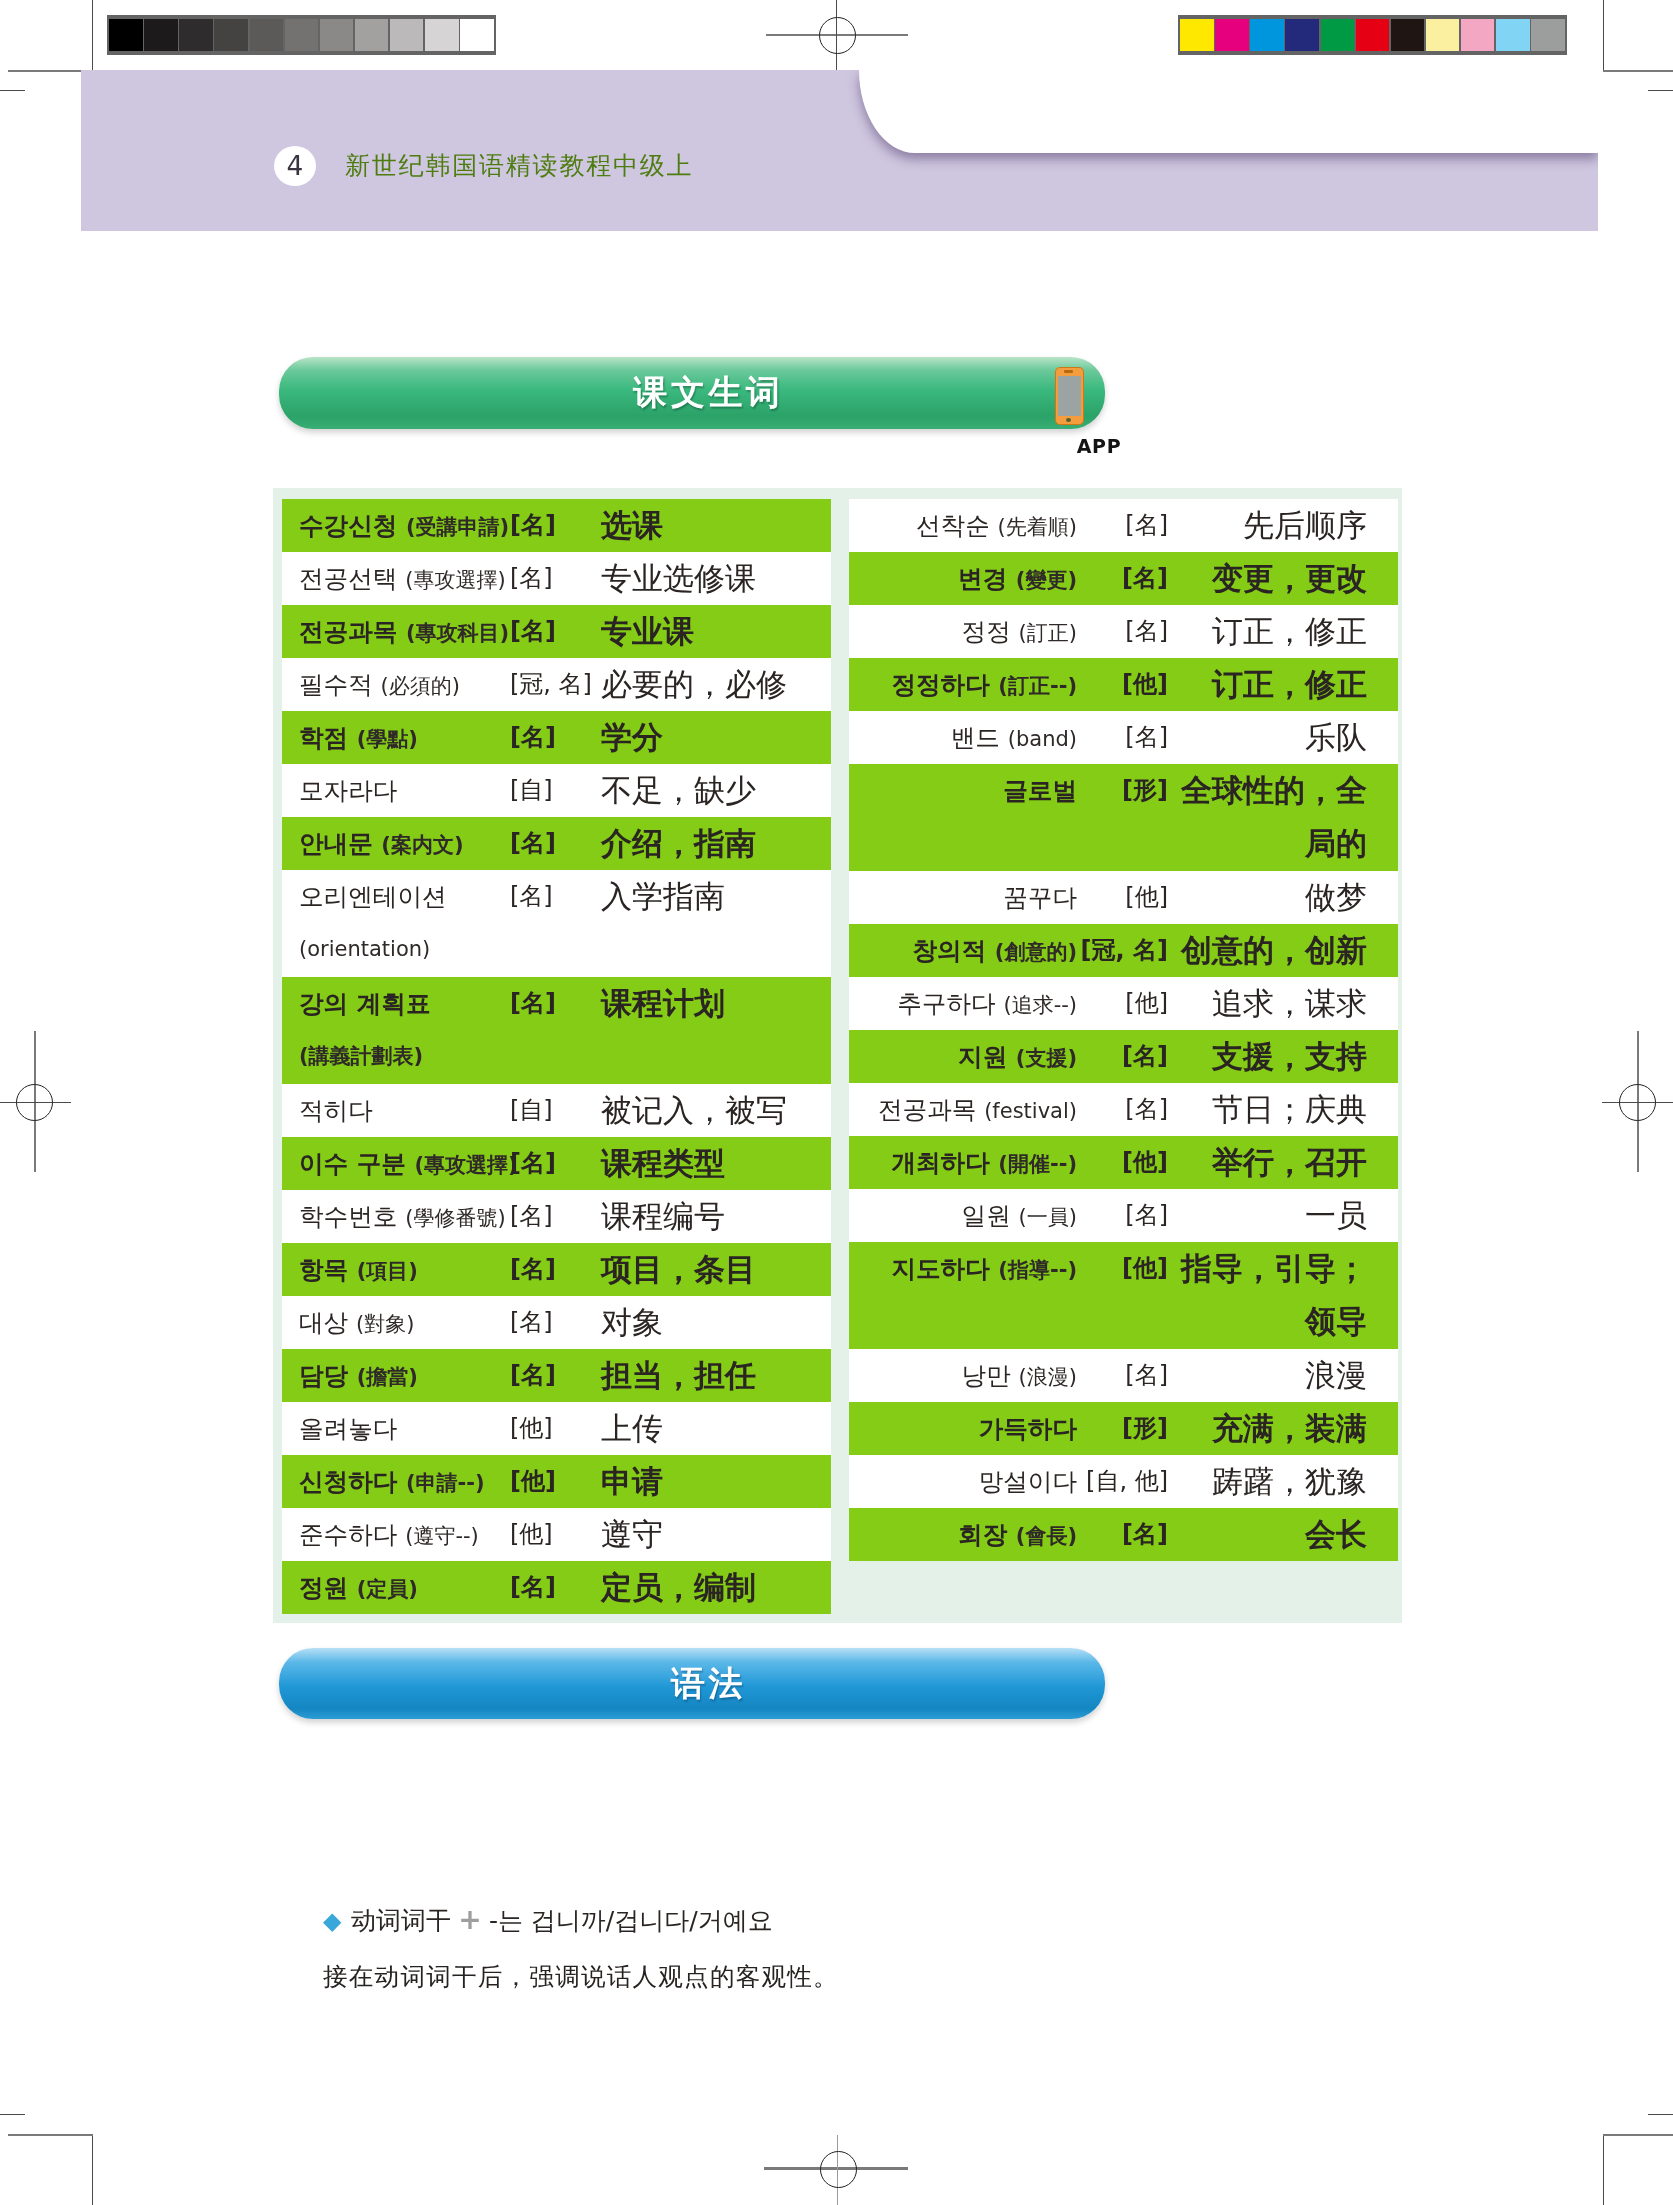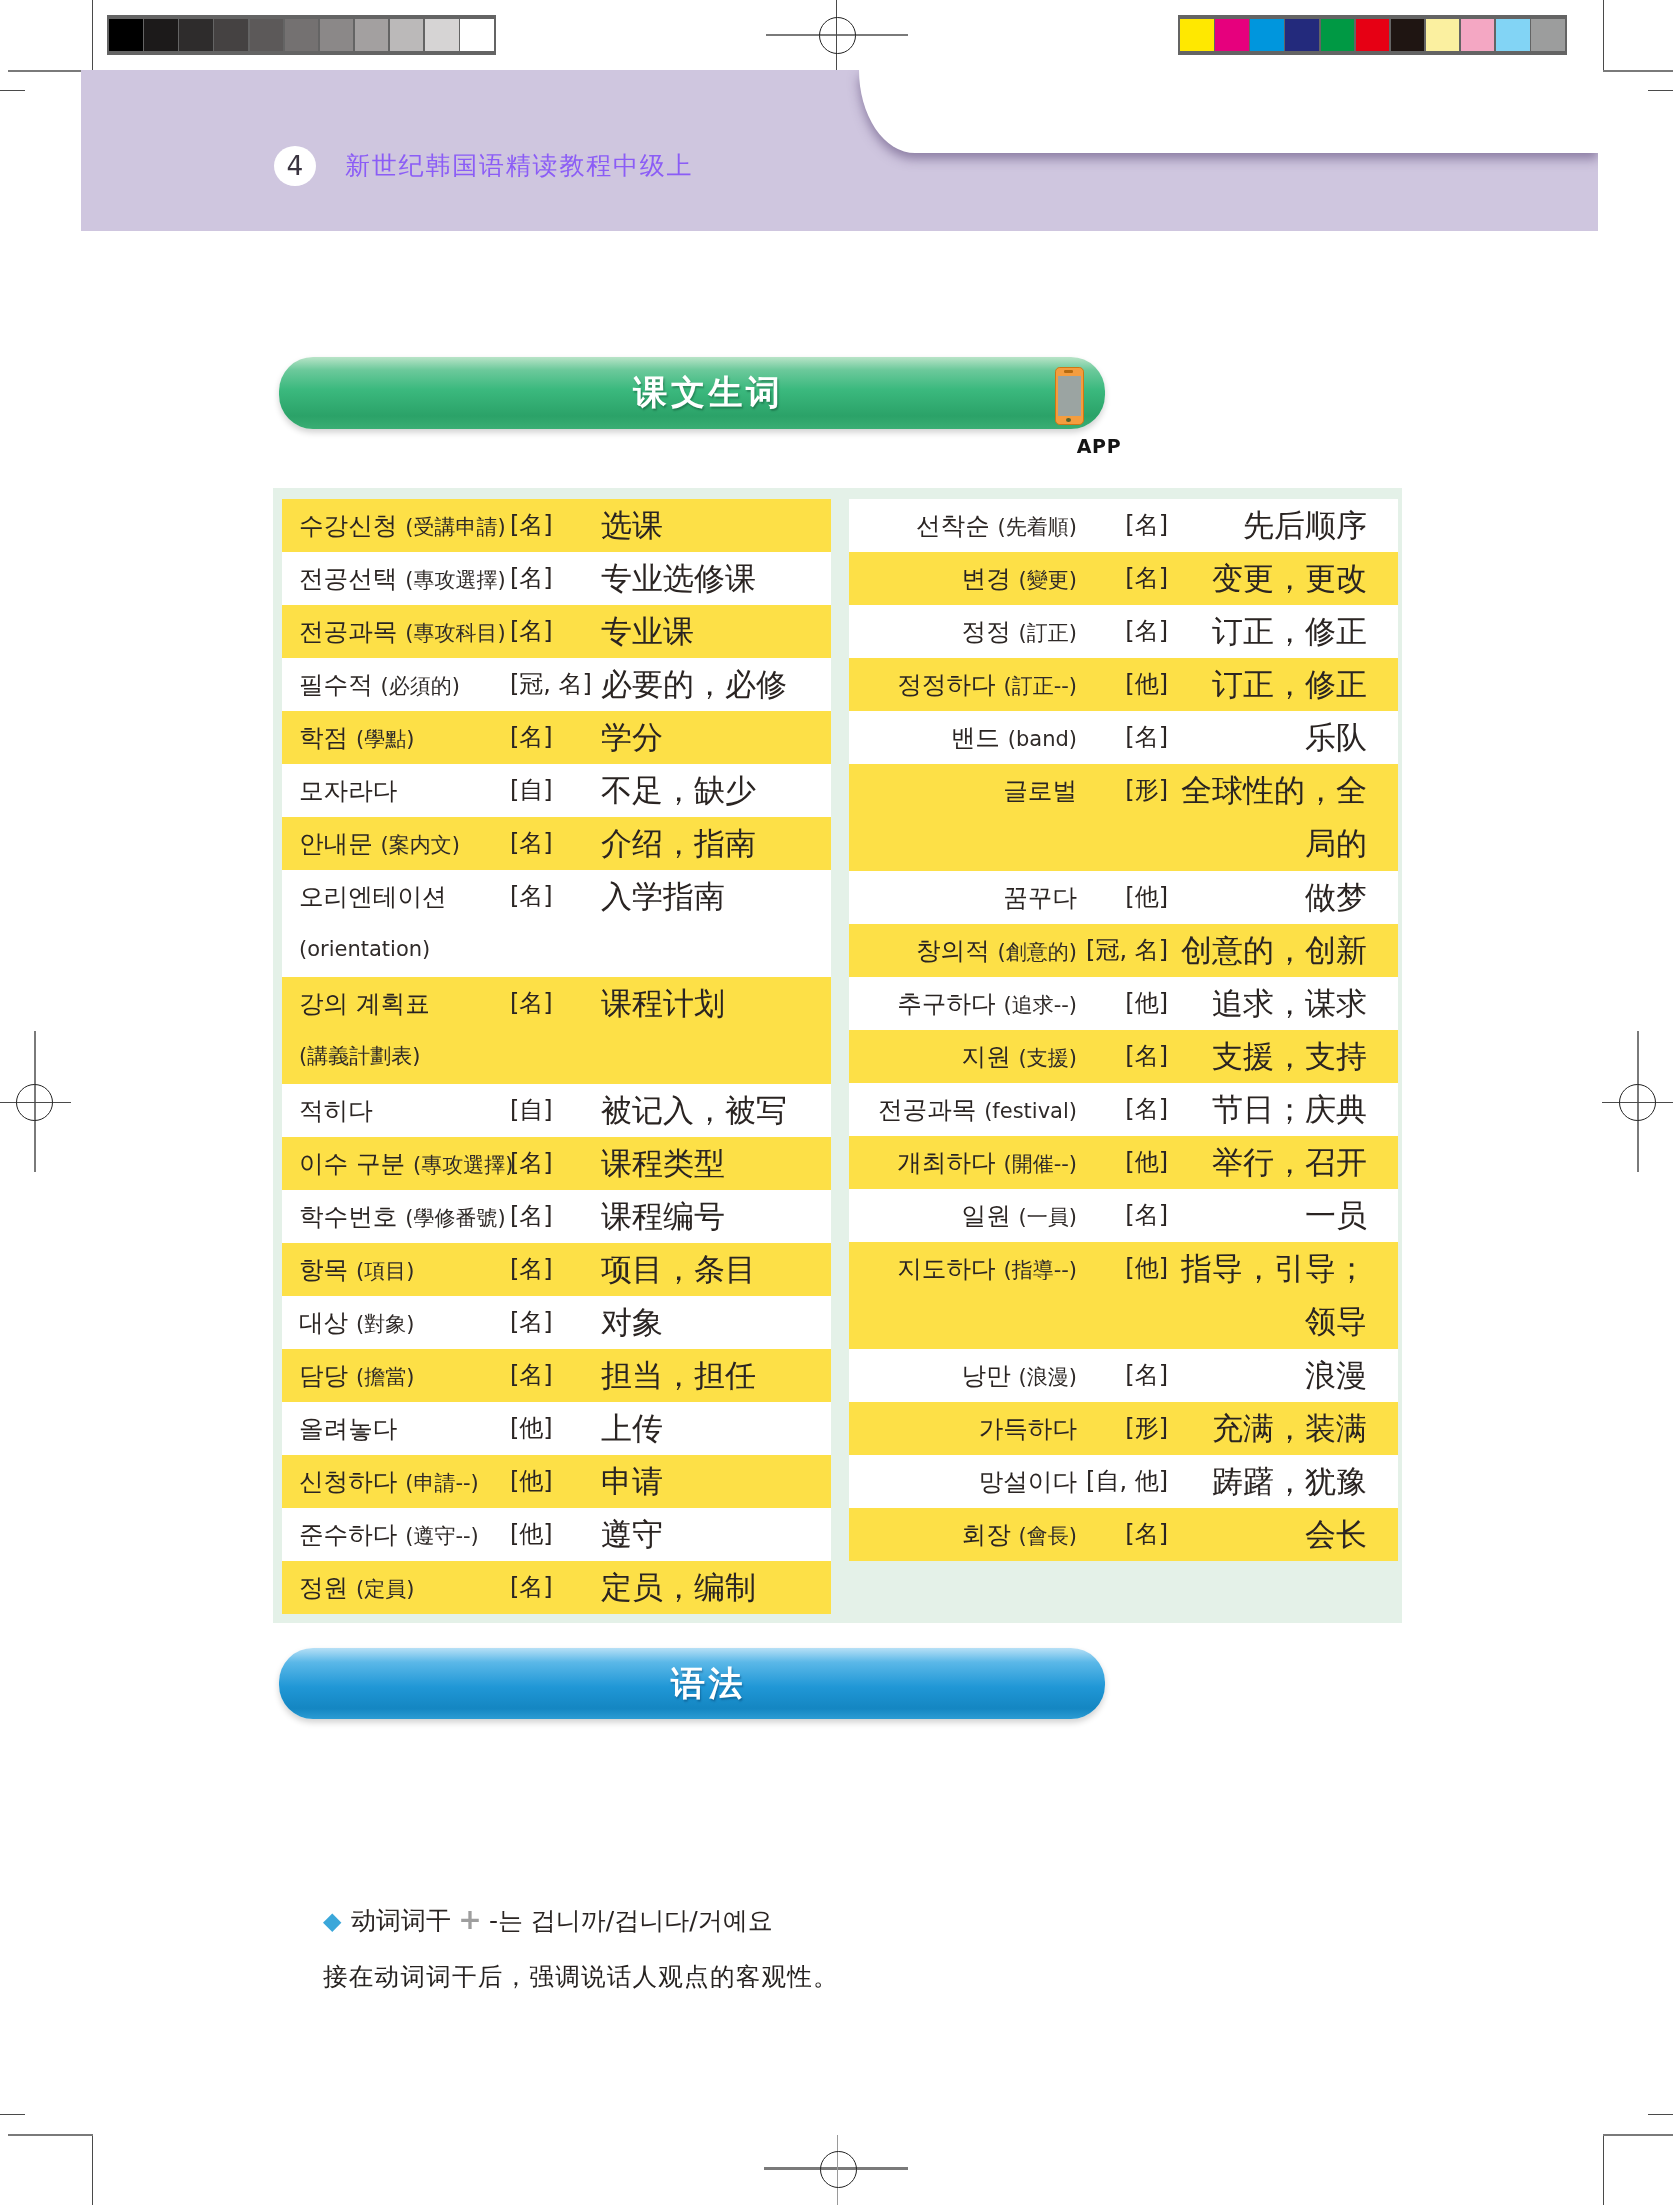--- a/index.html
+++ b/index.html
@@ -15,21 +15,21 @@
   .calbar{position:absolute;top:15px;height:40px;width:389px;background:#646464;
           display:flex;gap:1.2px;padding:4.2px 2.4px;box-sizing:border-box;}
   .calbar .sw{flex:1;}
 
   
   .purple-band{position:absolute;left:81px;top:70px;width:1517px;height:161px;background:#cfc6df;overflow:hidden;}
   .swoosh{position:absolute;left:778px;top:0;width:739px;height:83px;background:#ffffff;
           border-bottom-left-radius:56px 83px;box-shadow:0 6px 10.8px rgba(75,55,105,0.5);}
   .page-num-circle{position:absolute;left:274px;top:146px;width:42px;height:40px;border-radius:50%;
                    background:#ffffff;text-align:center;line-height:40px;font-size:26.4px;color:#3a3440;}
-  .book-title{position:absolute;left:345px;top:151px;font-size:25px;line-height:30px;color:#8b5cf6;letter-spacing:1.8px;}
+  .book-title{position:absolute;left:345px;top:151px;font-size:25px;line-height:30px;color:#4d7c0f;letter-spacing:1.8px;}
 
   
   .pill{position:absolute;left:279px;width:826px;height:72px;border-radius:34px;
         box-shadow:0 3.6px 6px rgba(0,0,0,0.18);text-align:center;}
   .pill .pill-label{padding-left:33px;line-height:71px;font-size:34px;font-weight:bold;color:#ffffff;
                     letter-spacing:3.6px;text-shadow:1.2px 1.8px 1.8px rgba(0,50,30,0.35);}
   .pill.green{top:357px;background:linear-gradient(180deg,#b9e4c8 0%,#6cc99b 18%,#3bb97e 45%,#2ba268 82%,#3aae74 100%);}
   .pill.blue{top:1648px;height:71px;background:linear-gradient(180deg,#b7e0f6 0%,#5bb8e8 20%,#2097d6 55%,#1486c2 85%,#2b9cd4 100%);}
   .pill.blue .pill-label{text-shadow:1.2px 1.8px 1.8px rgba(0,40,80,0.35);}
 
@@ -43,21 +43,21 @@
              font-size:19px;font-weight:600;color:#141414;letter-spacing:0.6px;}
 
   
   .vocab-panel{position:absolute;left:273px;top:488px;width:1129px;height:1135px;background:#e4f1e8;}
   .vcol{position:absolute;top:10.8px;width:549px;}
   .vcol.left{left:9px;}
   .vcol.right{left:576px;text-align:right;}
   .vrow{display:grid;grid-template-columns:211px 91px 1fr;align-items:start;
         height:53px;padding-left:17px;box-sizing:border-box;overflow:hidden;}
   .vrow.tall{height:107px;}
-  .vrow.green{background:#fde047;}
+  .vrow.green{background:#84cc16;font-weight:bold;}
   .vrow.white{background:#ffffff;}
   .vrow .cell{line-height:53px;}
   .cell-word{white-space:nowrap;font-size:24.6px;}
   .cell-word .ann{font-size:21px;color:#2f2a28;}
   .cell-word .ann.block{display:block;line-height:53px;}
   .cell-pos{font-size:24px;}
   .cell-meaning{font-size:31px;max-width:199px;}
 
   
   .grammar-heading{position:absolute;left:270px;top:1836px;font-size:28px;font-weight:bold;

